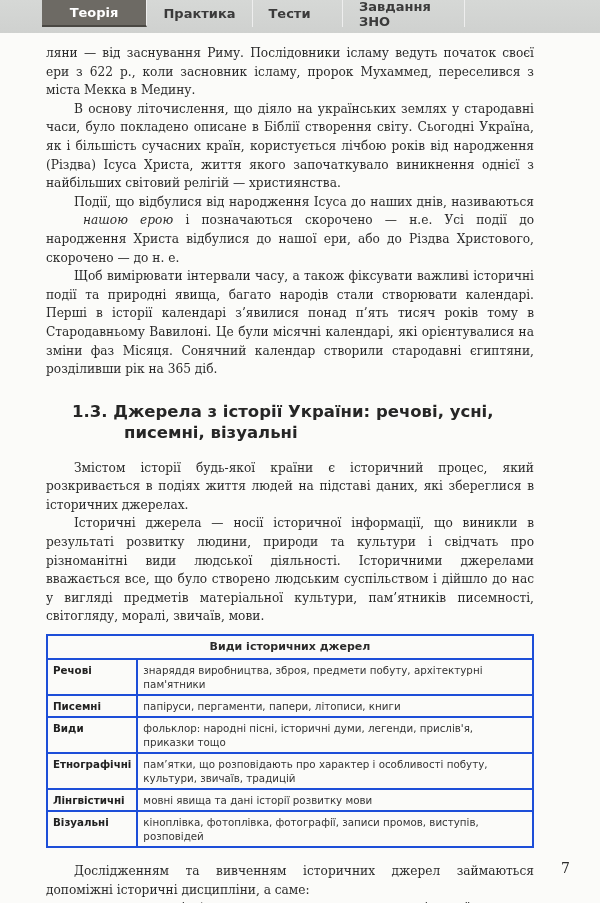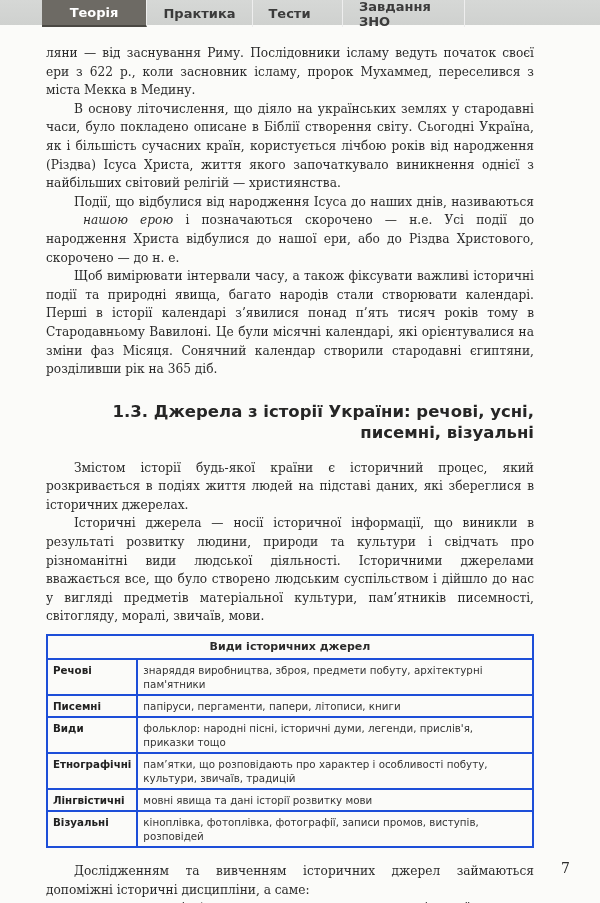--- a/index.html
+++ b/index.html
@@ -4,21 +4,21 @@
 <style>
   html, body { margin: 0; padding: 0; }
   body {
     width: 600px; height: 903px; overflow: hidden;
     background: #fbfbf9;
     font-family: "DejaVu Serif", "Liberation Serif", serif;
     color: #2b2b2b;
     position: relative;
   }
   .topbar {
-    position: absolute; left: 0; top: 0; width: 600px; height: 25px;
+    position: absolute; left: 0; top: 0; width: 600px; height: 33px;
     background: linear-gradient(#d6d8d6, #cfd1cf);
   }
   .tab {
     position: absolute; top: 0; height: 27px;
     display: flex; align-items: center; justify-content: center;
     font-family: "DejaVu Sans", "Liberation Sans", sans-serif;
     font-weight: bold; font-size: 13px; color: #3b3b3b;
     border-right: 1px solid #eeeeee; box-sizing: border-box;
     cursor: pointer;
   }
@@ -31,21 +31,21 @@
   .content {
     position: absolute; left: 46px; top: 44px; width: 488px;
     font-size: 12.2px; line-height: 18.6px; text-align: justify;
   }
   .content p { margin: 0; }
   .indent { text-indent: 28px; }
   .heading {
     font-family: "DejaVu Sans", "Liberation Sans", sans-serif;
     font-weight: bold; font-size: 16.5px; line-height: 21px;
     color: #262626; margin: 22px 0 16px 26px !important;
-    padding-left: 52px; text-indent: -52px; text-align: right;
+    padding-left: 52px; text-indent: -52px; text-align: left;
   }
   .tbl {
     width: 488px; border-collapse: collapse; margin: 8px 0 14px 0;
     font-family: "DejaVu Sans", "Liberation Sans", sans-serif;
     font-size: 10.3px; line-height: 14px; text-align: left;
   }
   .tbl td, .tbl th { border: 2px solid #1d4ed8; padding: 3px 5px; vertical-align: top; }
   .tbl th { font-weight: bold; font-size: 11px; text-align: center; padding: 4px; }
   .tbl td.k { font-weight: bold; width: 78px; color: #222; }
   .tbl td.v { color: #333; }

